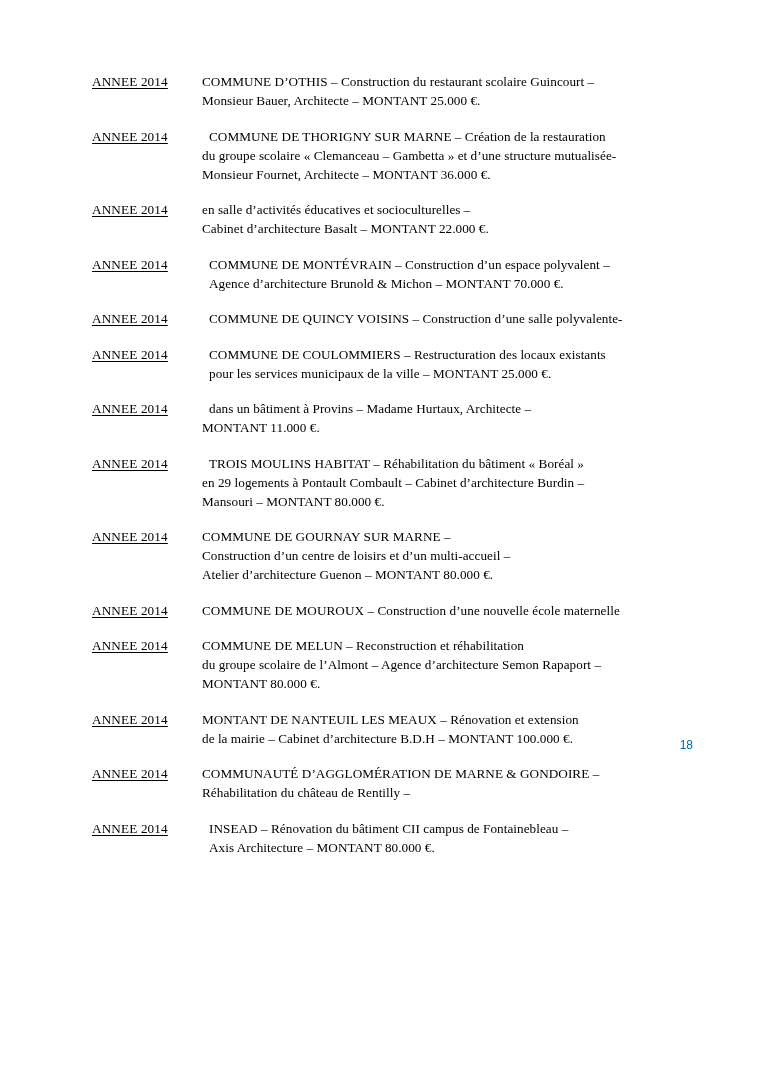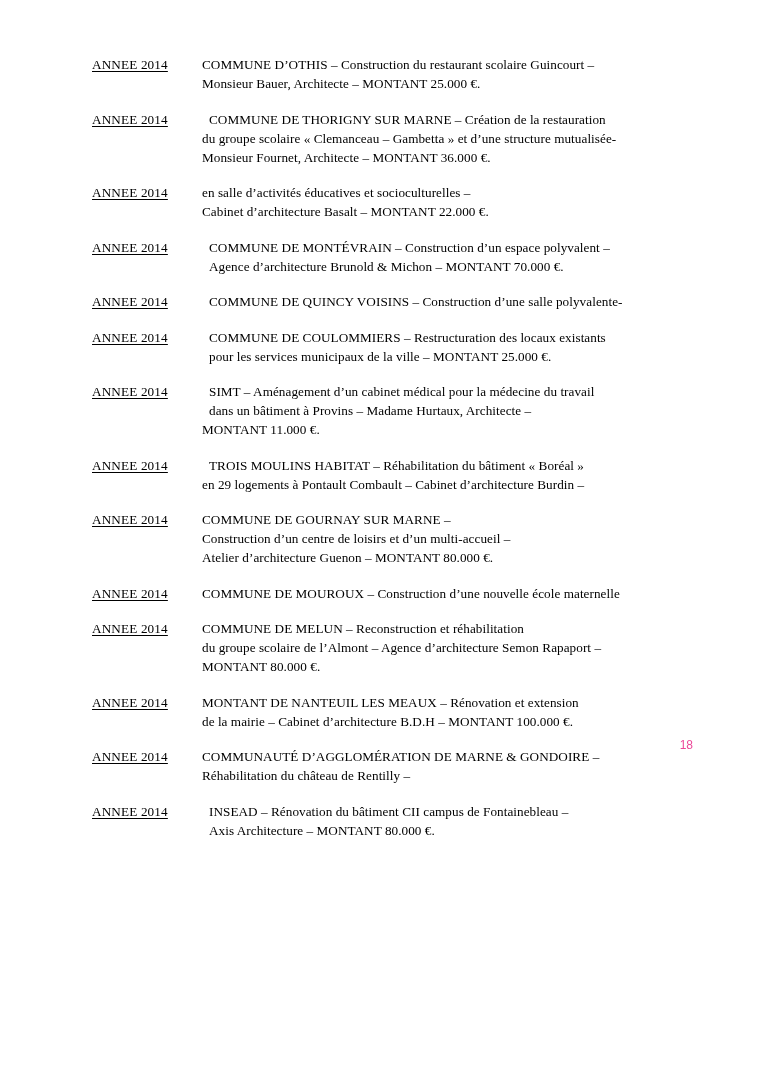--- a/index.html
+++ b/index.html
@@ -13,21 +13,21 @@
     font-family: "Liberation Serif", serif;
     color: #000000;
     position: relative;
     overflow: hidden;
   }
   .page {
     position: relative;
     width: 763px;
     height: 840px;
     box-sizing: border-box;
-    padding: 55px 70px 0 92px;
+    padding: 72px 70px 0 92px;
   }
   .entry {
     display: flex;
     align-items: flex-start;
     margin-bottom: 16.5px;
   }
   .entry-year {
     flex: 0 0 auto;
     width: 110px;
     font-size: 13.2px;
@@ -48,21 +48,21 @@
     white-space: nowrap;
   }
   .entry-body .ln.indent {
     padding-left: 7px;
   }
   .page-number {
     position: absolute;
     right: 70px;
     bottom: 88px;
     font-size: 12px;
-    color: #ec4899;
+    color: #0369a1;
     font-family: "Liberation Sans", sans-serif;
   }
 </style>
 </head>
 <body>
 
 <div class="page">
   <div class="entries">
       <div class="entry">
         <div class="entry-year">ANNEE 2014</div>
@@ -102,30 +102,30 @@
       <div class="entry">
         <div class="entry-year">ANNEE 2014</div>
         <div class="entry-body">
           <span class="ln indent">COMMUNE DE COULOMMIERS – Restructuration des locaux existants</span>
           <span class="ln indent">pour les services municipaux de la ville  – MONTANT 25.000 €.</span>
         </div>
       </div>
       <div class="entry">
         <div class="entry-year">ANNEE 2014</div>
         <div class="entry-body">
-          <span class="ln indent">SIMT   –  Aménagement d’un cabinet médical pour la médecine du travail</span>
           <span class="ln indent">dans un bâtiment à Provins – Madame Hurtaux, Architecte –</span>
           <span class="ln">MONTANT 11.000 €.</span>
         </div>
       </div>
       <div class="entry">
         <div class="entry-year">ANNEE 2014</div>
         <div class="entry-body">
           <span class="ln indent">TROIS MOULINS HABITAT – Réhabilitation du bâtiment « Boréal »</span>
           <span class="ln">en 29 logements à Pontault Combault – Cabinet d’architecture Burdin –</span>
+          <span class="ln">Mansouri – MONTANT 80.000 €.</span>
         </div>
       </div>
       <div class="entry">
         <div class="entry-year">ANNEE 2014</div>
         <div class="entry-body">
           <span class="ln">COMMUNE DE GOURNAY SUR MARNE –</span>
           <span class="ln">Construction d’un centre de loisirs et d’un multi-accueil –</span>
           <span class="ln">Atelier d’architecture Guenon – MONTANT 80.000 €.</span>
         </div>
       </div>

